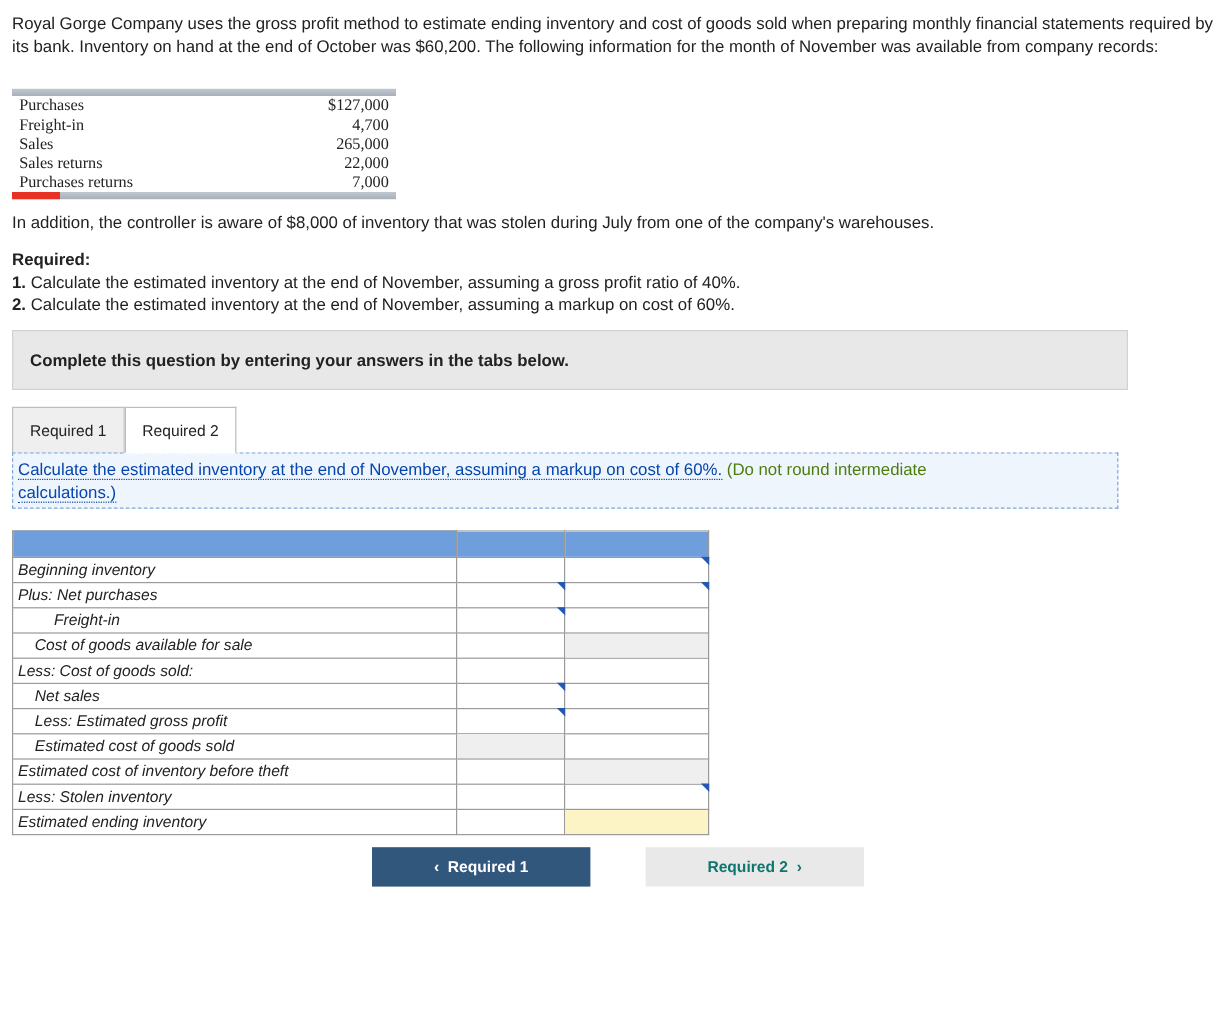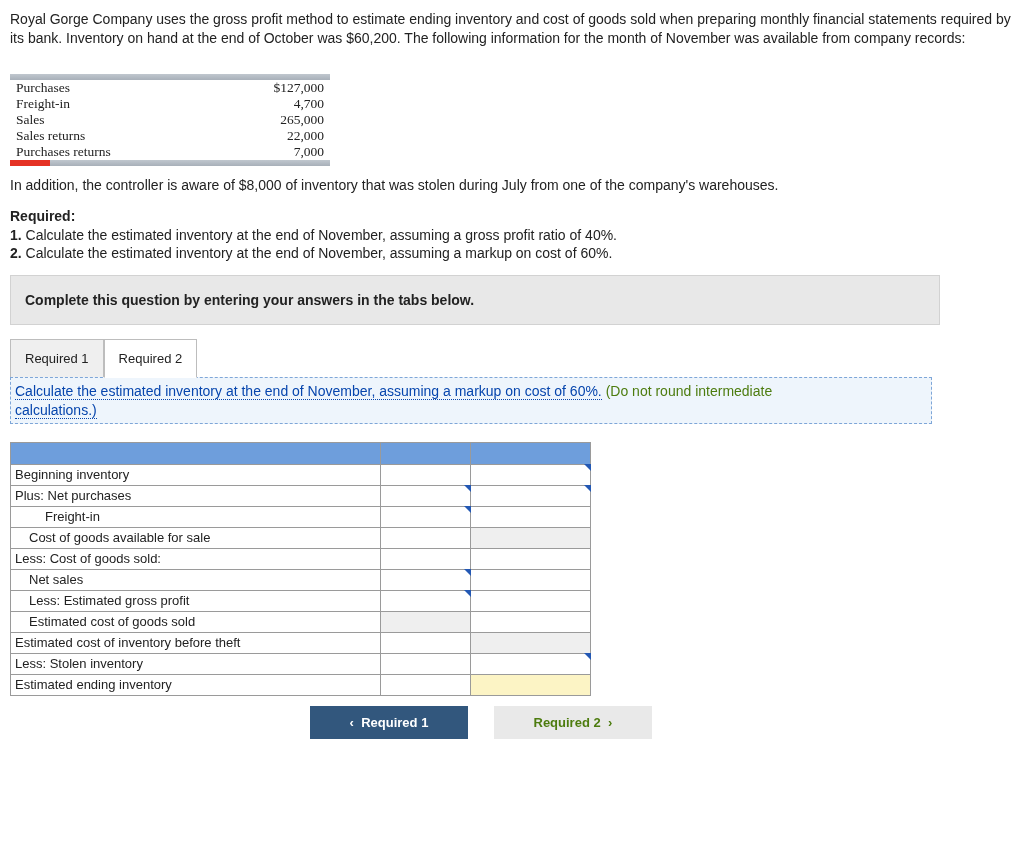--- a/index.html
+++ b/index.html
@@ -62,47 +62,47 @@
     border-collapse: collapse;
     margin-top: 18px;
   }
   .answer-table th, .answer-table td {
     border: 1px solid #9a9a9a;
     font-size: 13px;
     height: 21px;
     box-sizing: border-box;
   }
   .answer-table .hdr { background: #6e9edc; height: 22px; }
-  .answer-table .lbl { width: 370px; padding: 2px 4px; }
+  .answer-table .lbl { width: 370px; padding: 2px 4px; font-style: italic; }
   .answer-table .c1 { width: 90px; position: relative; }
   .answer-table .c2 { width: 120px; position: relative; }
   .indent1 { padding-left: 18px !important; }
   .indent2 { padding-left: 34px !important; }
   .flag-tr::after {
     content: "";
     position: absolute;
     right: -1px; top: -1px;
     border-top: 7px solid #2358b4;
     border-left: 7px solid transparent;
   }
   .shade { background: #efefef; }
   .yellow { background: #fcf4c5; }
 
   .nav-buttons { margin-top: 10px; margin-left: 300px; }
   .nav-btn {
     display: inline-block;
     width: 150px;
     text-align: center;
-    padding: 9px 4px;
+    padding: 9px 16px;
     font-size: 13px;
     font-weight: bold;
     cursor: pointer;
   }
   .nav-btn.prev { background: #32577d; color: #fff; }
-  .nav-btn.next { background: #e9e9e9; color: #4d7c0f; margin-left: 22px; }
+  .nav-btn.next { background: #e9e9e9; color: #0f766e; margin-left: 42px; }
   .chev { font-weight: bold; }
 </style>
 </head>
 <body>
 
 <div class="problem-text">Royal Gorge Company uses the gross profit method to estimate ending inventory and cost of goods sold when preparing monthly financial statements required by its bank. Inventory on hand at the end of October was $60,200. The following information for the month of November was available from company records:</div>
 
 <div class="data-table-wrap">
   <div class="top-accent"></div>
   <table class="data-table">

